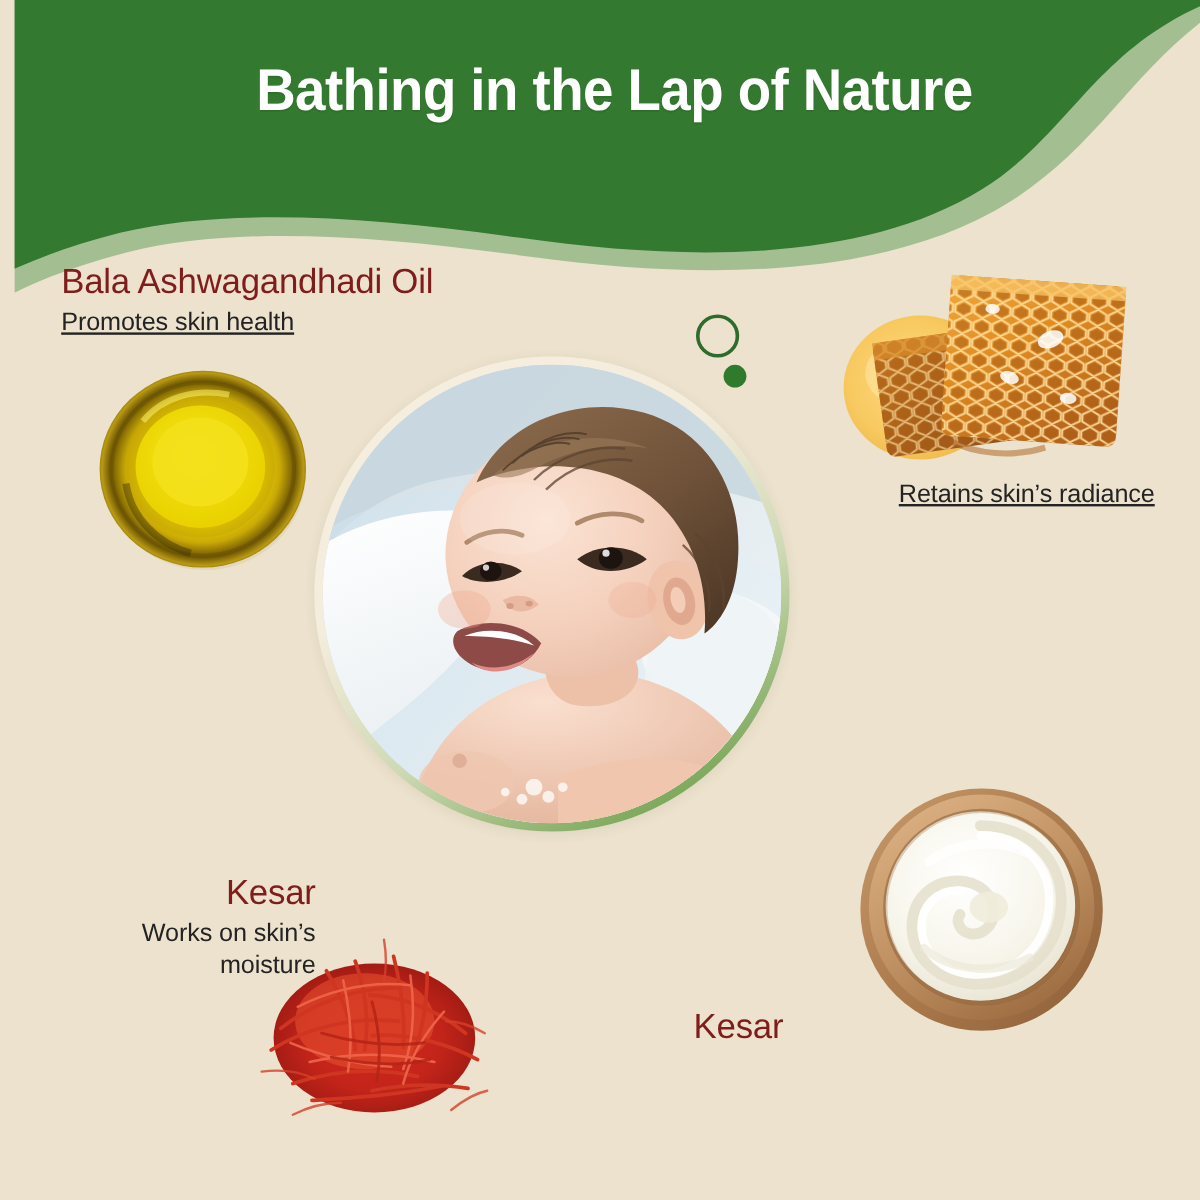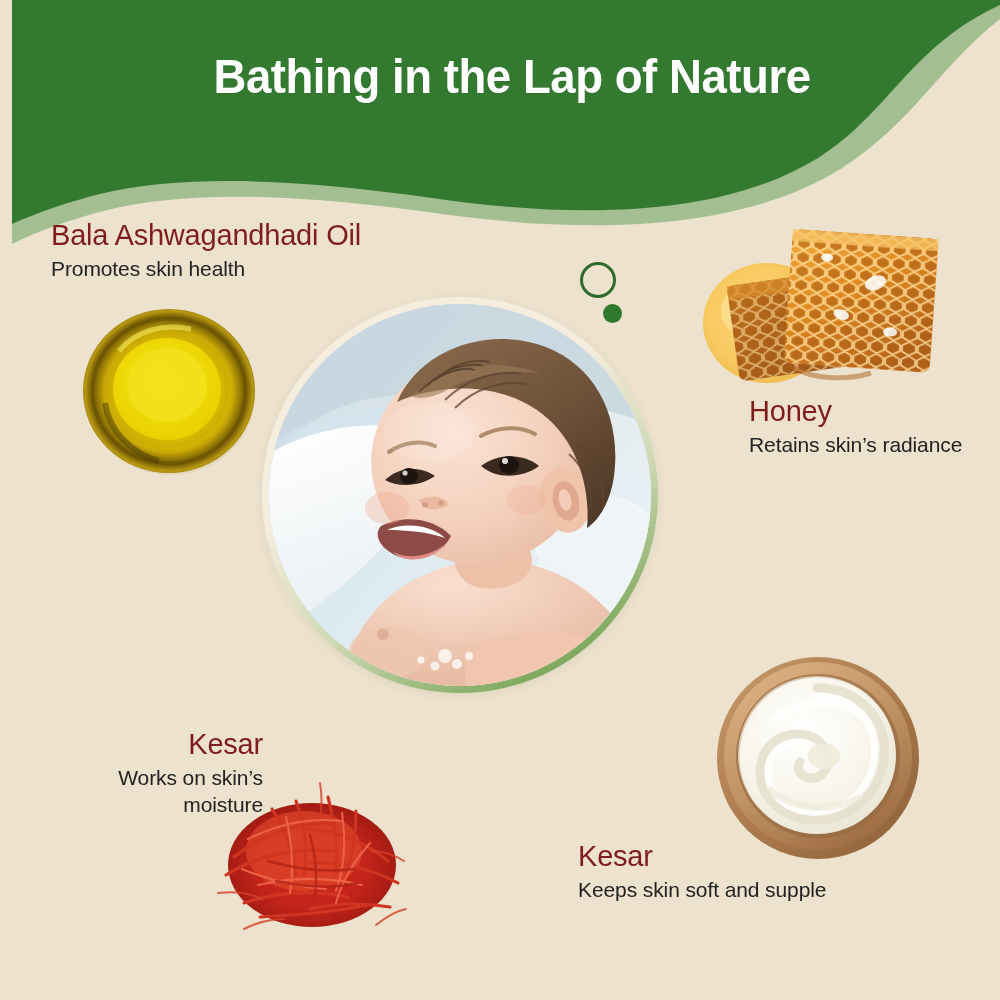--- a/index.html
+++ b/index.html
@@ -29,21 +29,21 @@
   
   .label { position:absolute; }
   .label .name {
     font-size:29px; font-weight:500; color:#7f1d1d;
     line-height:1.15; letter-spacing:-0.2px; white-space:nowrap;
   }
   .label .desc {
     font-size:21px; font-weight:400; color:#232323;
     line-height:1.28; margin-top:4px; letter-spacing:-0.1px;
   }
-  .label .desc.nowrap { white-space:nowrap; }
+  .label .desc.nowrap { white-space:nowrap;text-decoration:underline; }
   .label.wrap { width:210px; }
 
   #label-oil   { left:39px;  top:219px; }
   #label-honey { left:737px; top:395px; }
   #label-kesar { left:41px;  top:728px;text-align:right; }
   #label-malai { left:566px; top:840px; }
 
   
   .deco-ring {
     position:absolute; left:568px; top:262px;
@@ -373,27 +373,25 @@
       <circle cx="106" cy="106" r="80" fill="none" stroke="#a5784e" stroke-width="3" opacity="0.35"></circle>
     </svg>
   </div>
 
   <div class="label" id="label-oil">
     <div class="name">Bala Ashwagandhadi Oil</div>
     <div class="desc nowrap">Promotes skin health</div>
   </div>
 
   <div class="label" id="label-honey">
-    <div class="name">Honey</div>
     <div class="desc nowrap">Retains skin’s radiance</div>
   </div>
 
   <div class="label wrap" id="label-kesar">
     <div class="name">Kesar</div>
     <div class="desc">Works on skin’s moisture</div>
   </div>
 
   <div class="label" id="label-malai">
     <div class="name">Kesar</div>
-    <div class="desc nowrap">Keeps skin soft and supple</div>
   </div>
 
 </div>
 
 </body></html>

